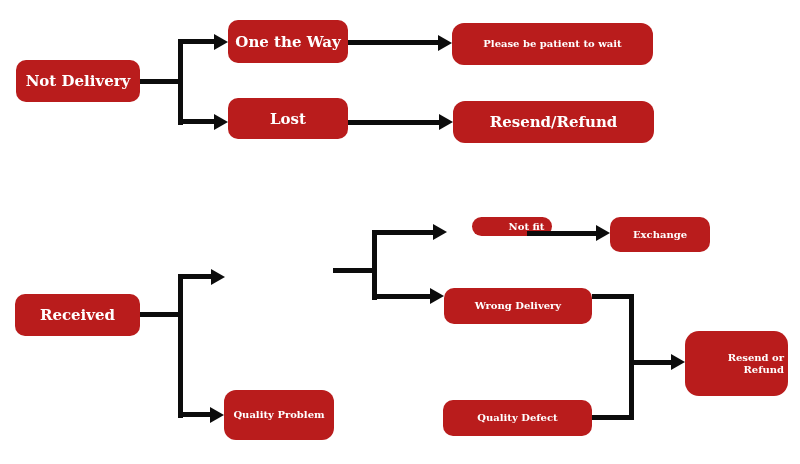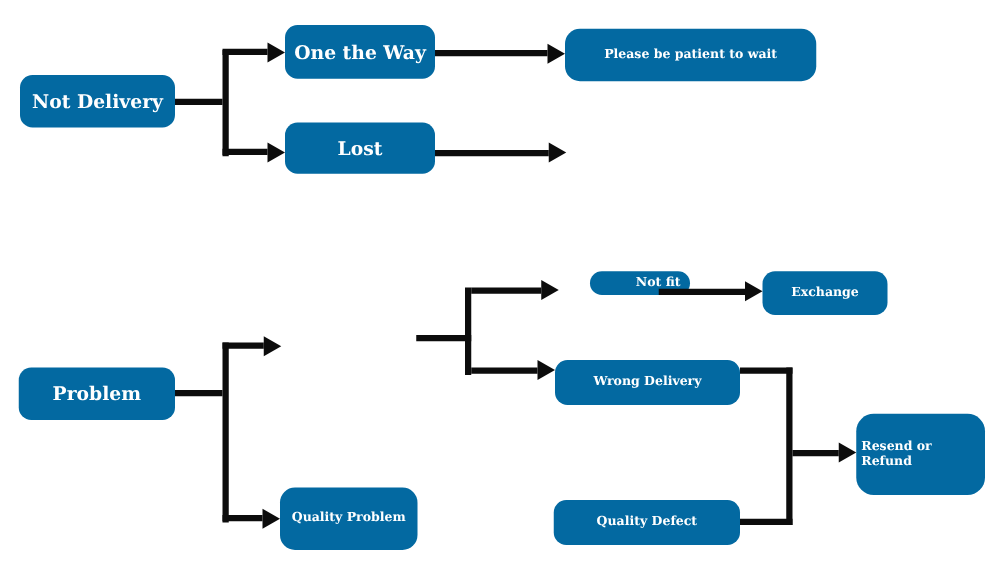--- a/index.html
+++ b/index.html
@@ -2,23 +2,23 @@
 <html><head>
 <meta charset="utf-8">
 <style>
   html,body { margin:0; padding:0; }
   body { font-family:"DejaVu Serif", serif; }
   #canvas {
     position:relative; width:800px; height:464px;
     background:#ffffff; overflow:hidden;
   }
   .node {
-    position:absolute; background:#0369a1; color:#ffffff;
+    position:absolute; background:#b91c1c; color:#ffffff;
     display:flex; align-items:center; justify-content:center;
-    text-align:left; font-weight:bold; font-size:15px; line-height:1.2;
+    text-align:right; font-weight:bold; font-size:15px; line-height:1.2;
     border-radius:10px; box-sizing:border-box; padding:2px 4px;
   }
   .nowrap { white-space:nowrap; }
   .sm { font-size:10px; }
   .r12 { border-radius:12px; }
   .r14 { border-radius:14px; }
   .h { position:absolute; height:5px; background:#0c0c0c; }
   .v { position:absolute; width:5px;  background:#0c0c0c; }
   .ah {
     position:absolute; width:0; height:0;
@@ -42,22 +42,23 @@
 </style>
 </head>
 <body>
 
 <div id="canvas">
 
   <div class="node nowrap" id="n-not-received">Not Delivery</div>
   <div class="node nowrap" id="n-one-the-way">One the Way</div>
   <div class="node nowrap" id="n-lost">Lost</div>
   <div class="node nowrap sm r12" id="n-please-wait">Please be patient to wait</div>
+  <div class="node nowrap r12" id="n-resend-refund">Resend/Refund</div>
 
-  <div class="node nowrap" id="n-received">Problem</div>
+  <div class="node nowrap" id="n-received">Received</div>
   <div class="node sm r12" id="n-quality-problem">Quality Problem</div>
   <div class="node nowrap sm" id="n-not-fit">Not fit</div>
   <div class="node nowrap sm" id="n-exchange">Exchange</div>
   <div class="node nowrap sm" id="n-wrong-delivery">Wrong Delivery</div>
   <div class="node sm r14" id="n-resend-or-refund">Resend or Refund</div>
   <div class="node nowrap sm" id="n-quality-defect">Quality Defect</div>
 
   <div class="h" style="left:140px; top:79px; width:38px;"></div>
   <div class="v" style="left:178px; top:40px; height:85px;"></div>
 

